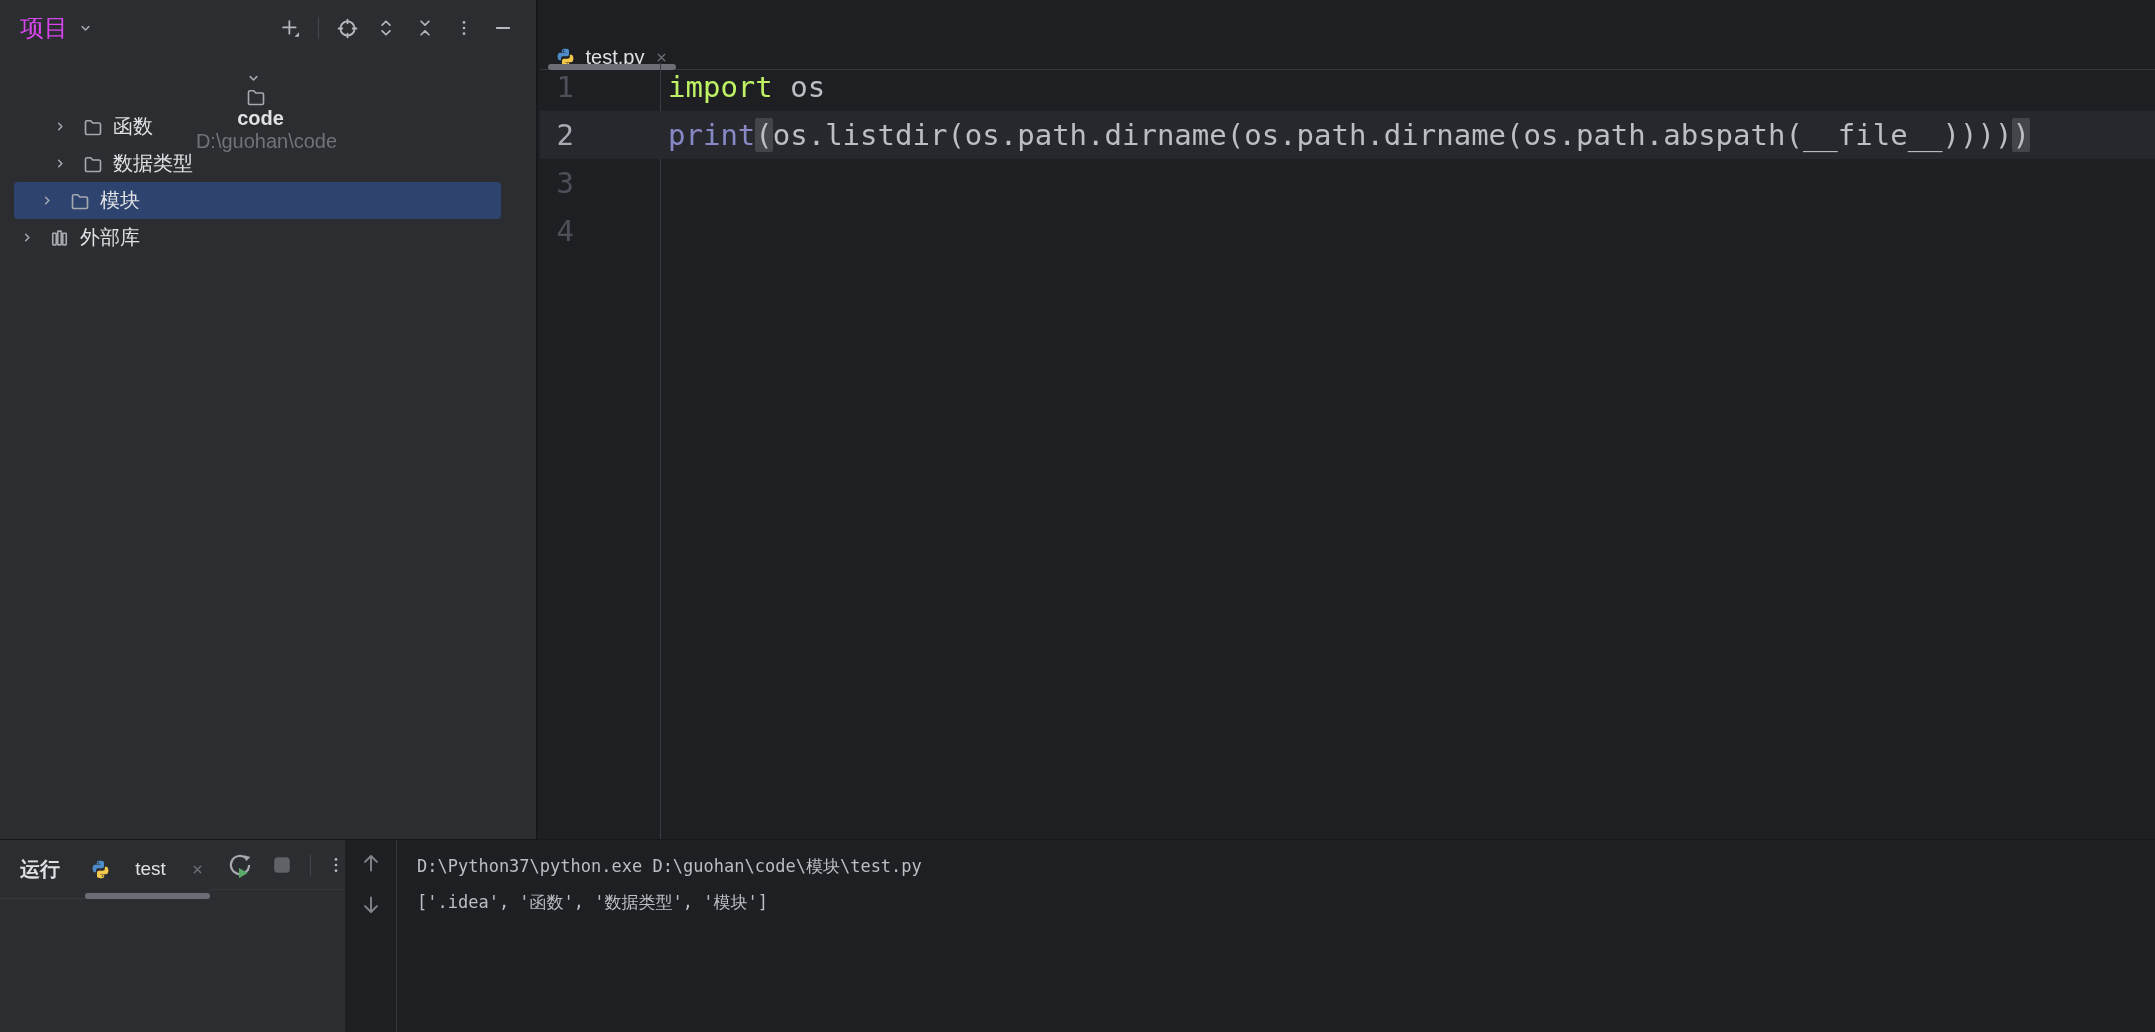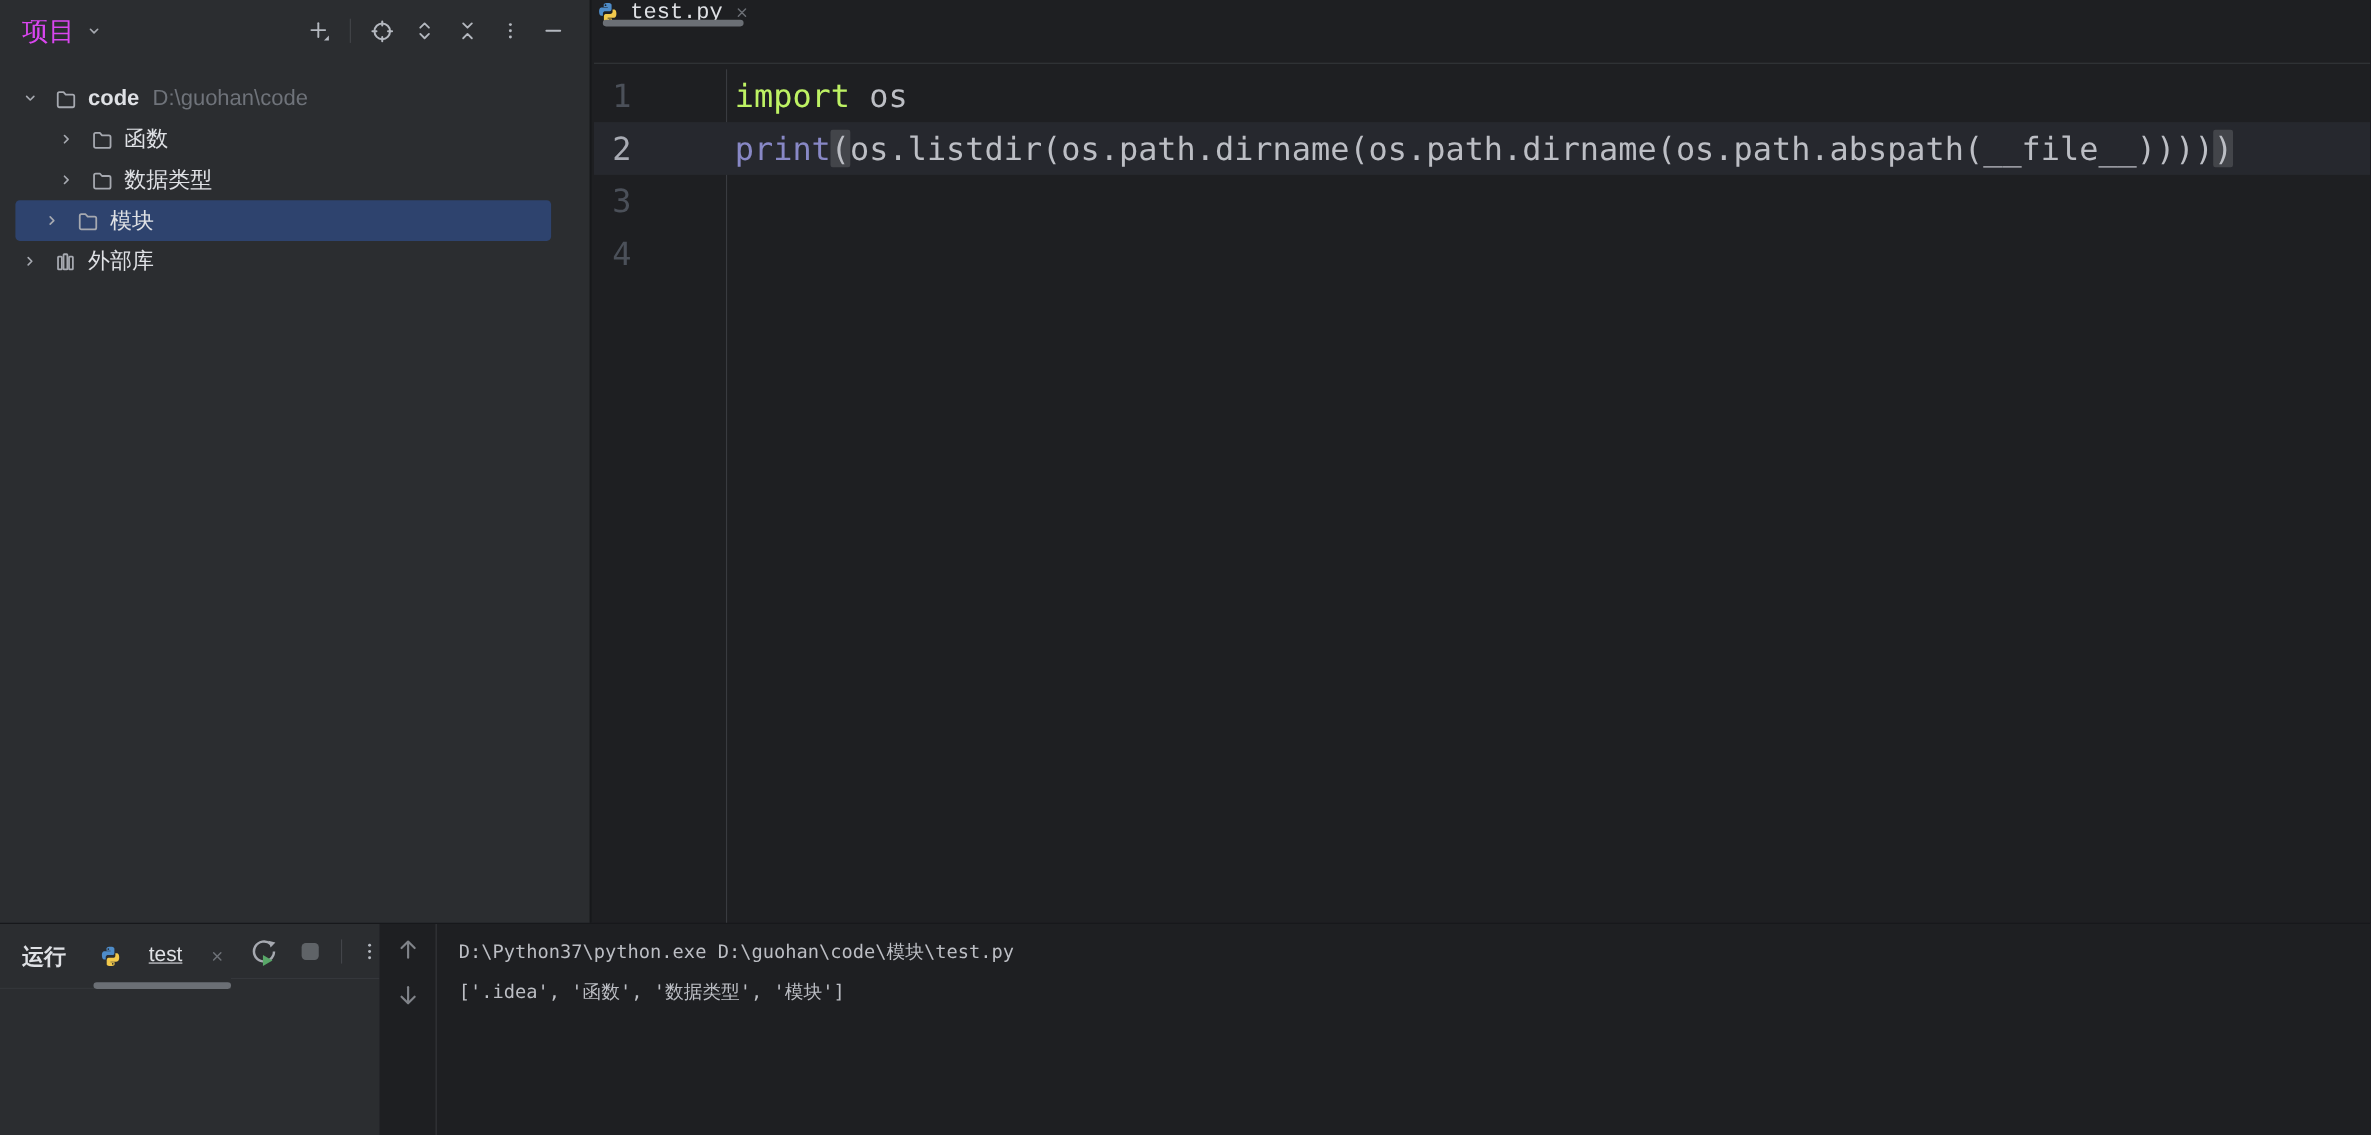--- a/index.html
+++ b/index.html
@@ -36,22 +36,22 @@
   .tree-icon { width:20px; height:20px; margin-right:10px; flex:none; }
   .tree-label.bold { font-weight:bold; }
   .tree-suffix { margin-left:12px; color:#6f737a; }
 
   
   .editor {
     position:absolute; left:540px; top:0; right:0; height:839px;
     background:#1e1f22;
   }
   .tabbar {
-    position:relative; height:58px; border-bottom:1px solid #35373b;
-    display:flex; align-items:flex-start;font-family:Liberation Mono, monospace;
+    position:relative; height:70px; border-bottom:1px solid #35373b;
+    display:flex; align-items:flex-end;
   }
   .tab {
     position:relative; margin-left:8px; width:128px;
     display:flex; align-items:center; justify-content:center; gap:10px;
     cursor:pointer;
   }
   .tab-label { font-size:20px; color:#dfe1e5; }
   .tab-underline {
     position:absolute; left:0; right:0; bottom:-1px; height:6px;
     background:#6b6f75; border-radius:3px;
@@ -83,21 +83,21 @@
     position:absolute; left:0; right:0; top:839px; height:193px;
     background:#2b2d30; border-top:1px solid #17181b; display:flex; flex-direction:row;
   }
   .rp-header {
     height:59px; flex:none; display:flex; align-items:stretch;
     border-bottom:1px solid #35373b; position:relative;
   }
   .rp-title { align-self:center; margin-left:20px; font-size:20px; font-weight:bold; color:#dfe1e5; }
   .rp-tab {
     position:relative; margin-left:25px; width:125px;
-    display:flex; align-items:center; justify-content:center; gap:24px; cursor:pointer;text-decoration:underline;
+    display:flex; align-items:center; justify-content:center; gap:24px; cursor:pointer;
   }
   .rp-tab .tab-label { font-size:19px; }
   .rp-toolbar {
     height:50px; flex:none; display:flex; align-items:center; gap:16px;
     padding-left:16px; border-bottom:1px solid #35373b; background:#2b2d30;
   }
   .rp-toolbar .tbtn { display:flex; align-items:center; justify-content:center; cursor:pointer; border-radius:4px; }
   .console { flex:1; background:#1e1f22; display:flex; min-height:0; }
   .console-gutter {
     width:52px; flex:none; border-right:1px solid #35373b;
@@ -160,21 +160,21 @@
             </svg>
           </span>
           <span class="tbtn">
             <svg width="20" height="20" viewBox="0 0 16 16" stroke="#b4b8bf" stroke-width="1.5" stroke-linecap="round">
               <path d="M3 8h10"></path>
             </svg>
           </span>
         </span>
     </div>
     <div class="tree" id="project-tree">
-        <div class="tree-row" style="padding-left: 6px;">
+        <div class="tree-row" style="padding-left: 6px; flex-direction: column;">
           <span class="tree-chevron">
             <svg width="15" height="15" viewBox="0 0 16 16" fill="none" stroke="#a6a9b0" stroke-width="1.6" stroke-linecap="round" stroke-linejoin="round">
               <polyline points="4.5,6 8,9.5 11.5,6"></polyline>
             </svg>
           </span>
           <span class="tree-icon">
             <svg width="20" height="20" viewBox="0 0 16 16" fill="none" stroke="#a6a9b0" stroke-width="1.3" stroke-linejoin="round">
               <path d="M2 4.2C2 3.5 2.5 3 3.2 3h3l1.6 1.8h5c.7 0 1.2.5 1.2 1.2v6.8c0 .7-.5 1.2-1.2 1.2H3.2C2.5 14 2 13.5 2 12.8Z"></path>
             </svg>
           </span>

